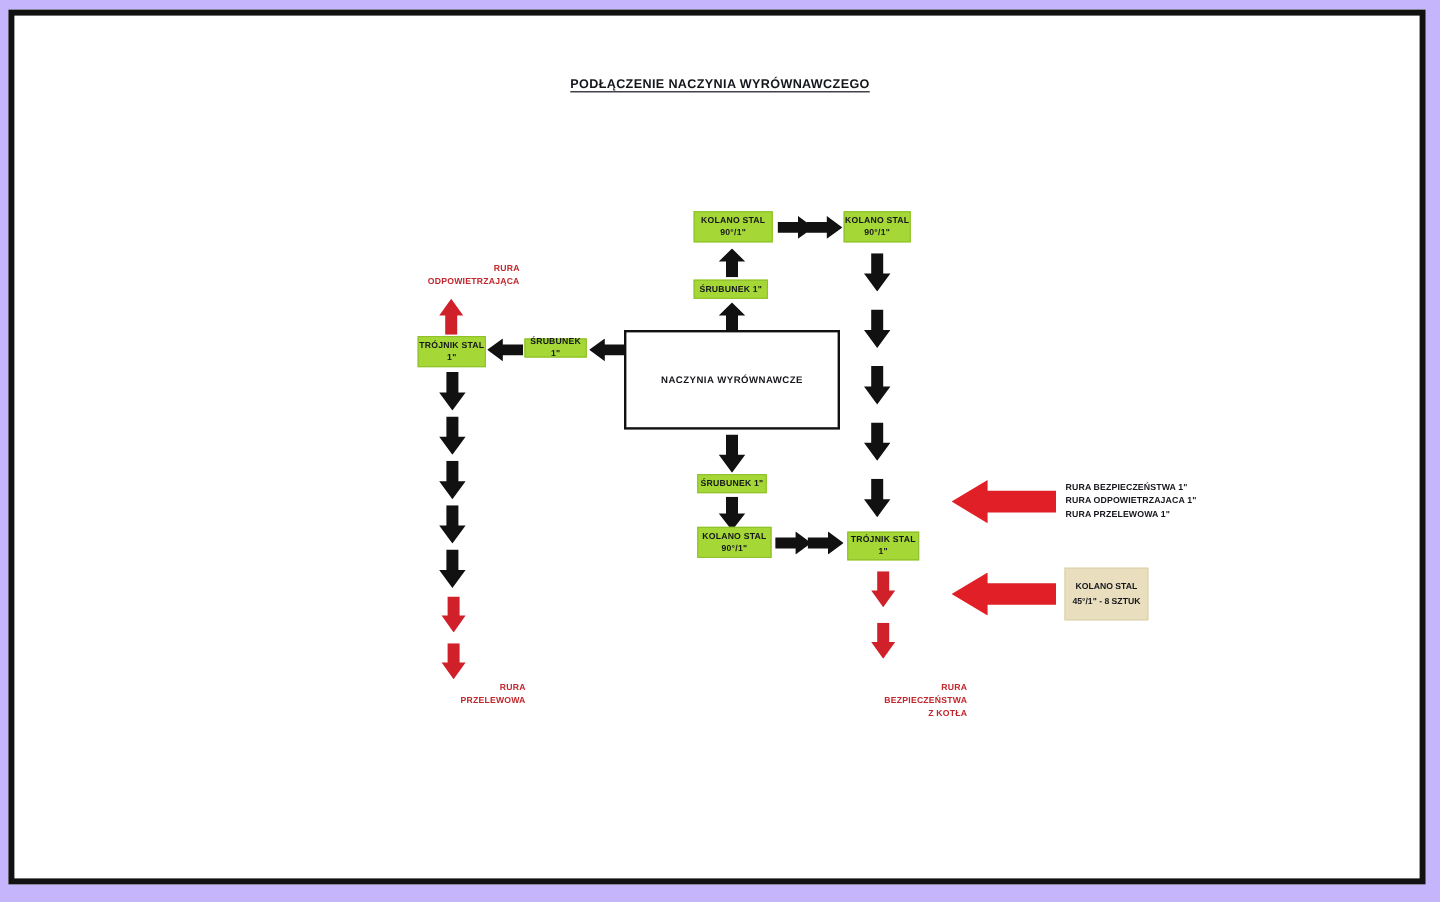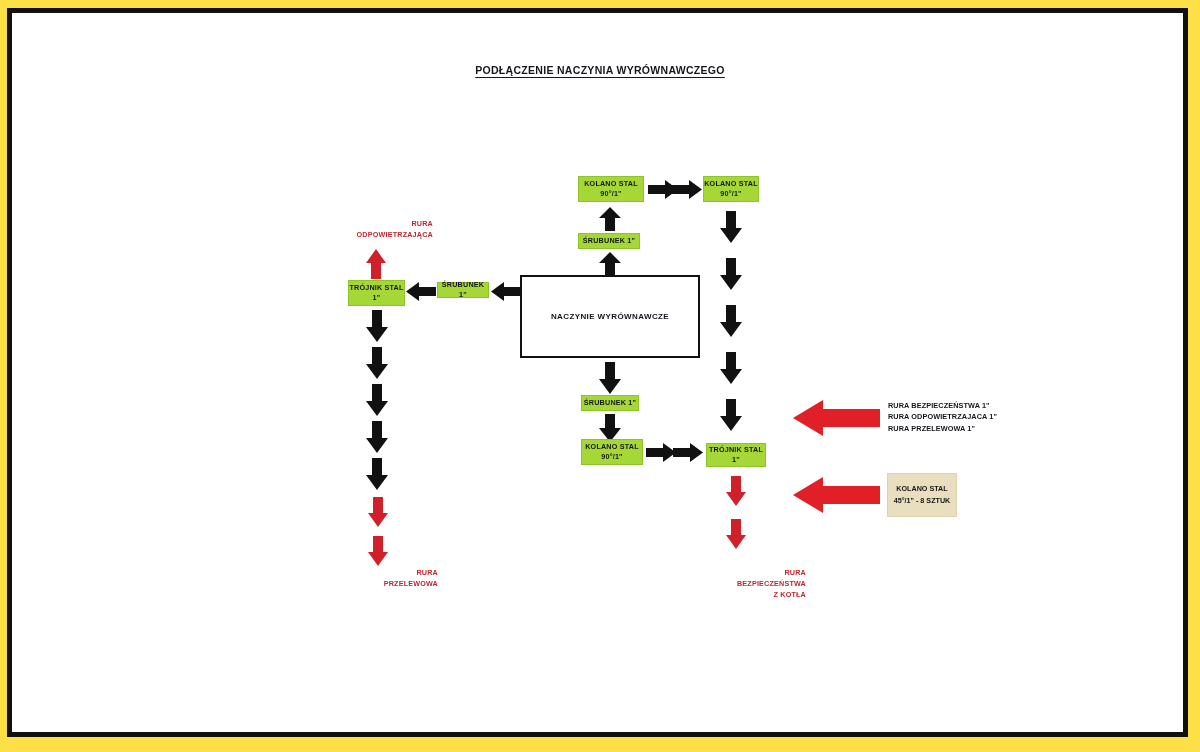--- a/index.html
+++ b/index.html
@@ -3,21 +3,21 @@
 <meta charset="utf-8">
 <style>
   html,body{margin:0;padding:0;background:#ffffff;}
   body{
     width:1200px;height:752px;
     font-family:"Liberation Sans", sans-serif;
     overflow:hidden;
   }
   #page{
     position:absolute;left:0;top:0;width:1200px;height:752px;
-    background:#fde047;
+    background:#c4b5fd;
   }
   #frame{
     position:absolute;
     left:7px;top:8px;
     width:1181px;height:729px;
     border:5px solid #111111;
     background:#ffffff;
     box-sizing:border-box;
   }
   #canvas{
@@ -102,21 +102,21 @@
 <body>
 
 <div id="page">
 
   <div id="frame"></div>
 
   <div id="canvas">
 
     <div class="abs" id="title">PODŁĄCZENIE NACZYNIA WYRÓWNAWCZEGO</div>
 
-    <div class="abs" id="vessel" style="left:520px;top:275px;width:180px;height:83px;">NACZYNIE WYRÓWNAWCZE</div>
+    <div class="abs" id="vessel" style="left:520px;top:275px;width:180px;height:83px;">NACZYNIA WYRÓWNAWCZE</div>
 
     <div class="abs arrow" style="left:597px;top:252px;">
       <svg width="26" height="24" viewBox="0 0 26 24">
         <polygon points="13,0 24,11 18,11 18,24 8,24 8,11 2,11" fill="#111111"></polygon>
       </svg>
     </div>
 
     <div class="abs gbox" style="left:578px;top:233px;width:62px;height:16px;">ŚRUBUNEK 1"</div>
 
     <div class="abs arrow" style="left:597px;top:207px;">

